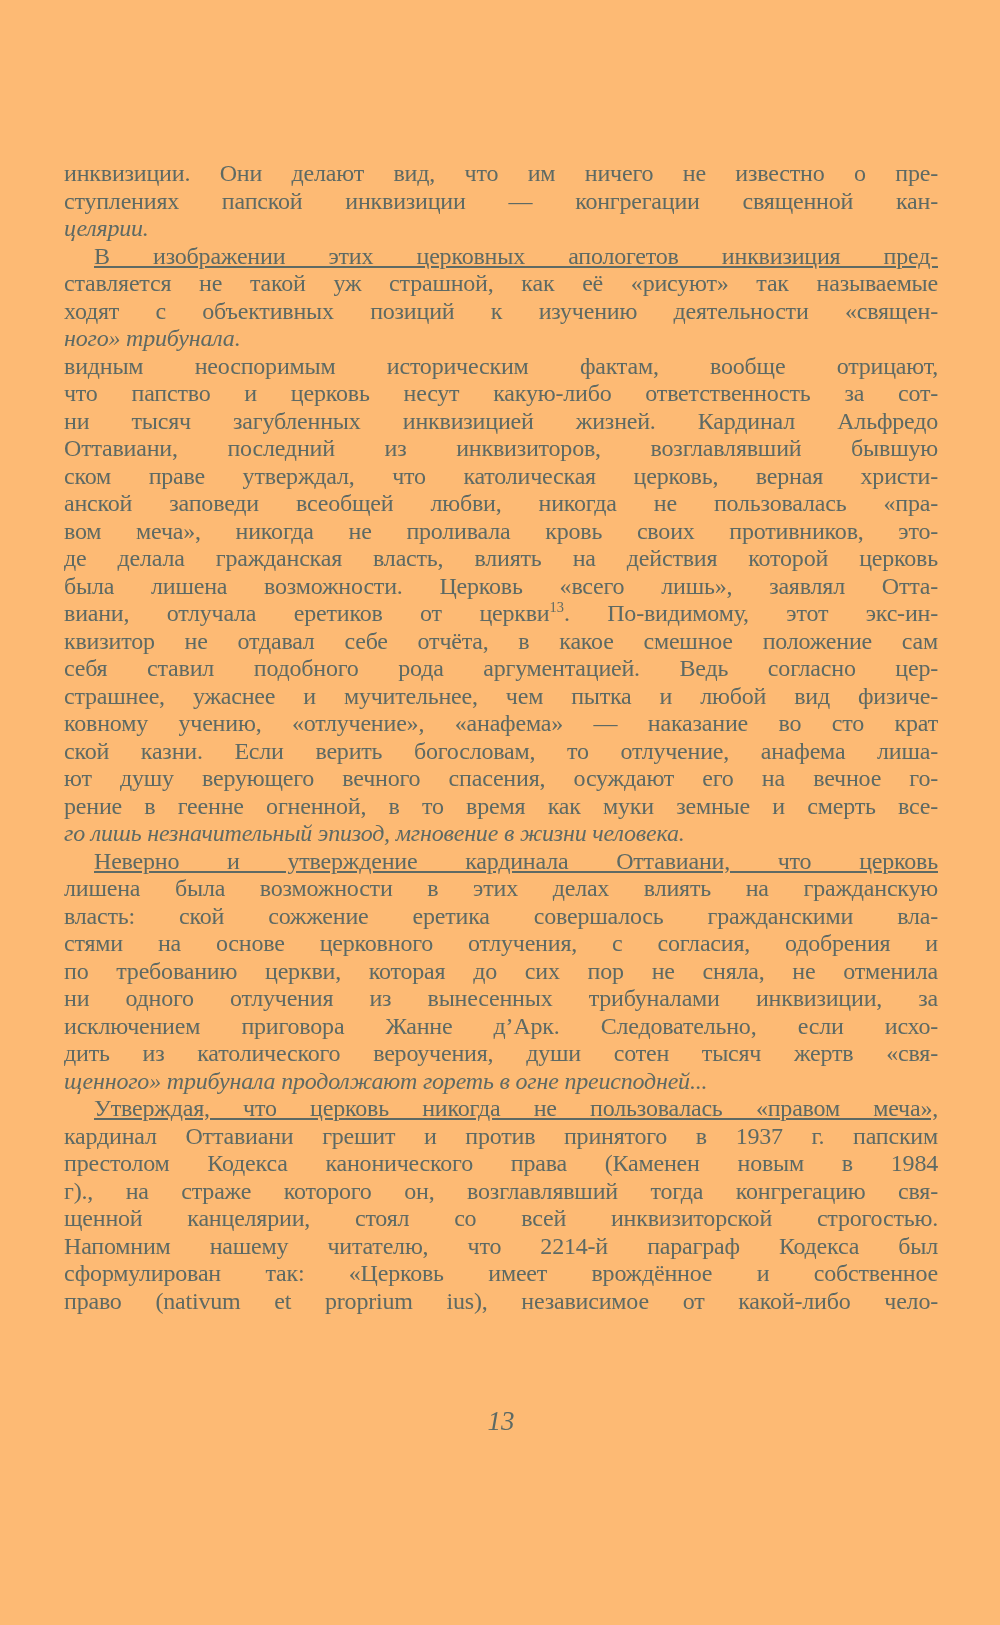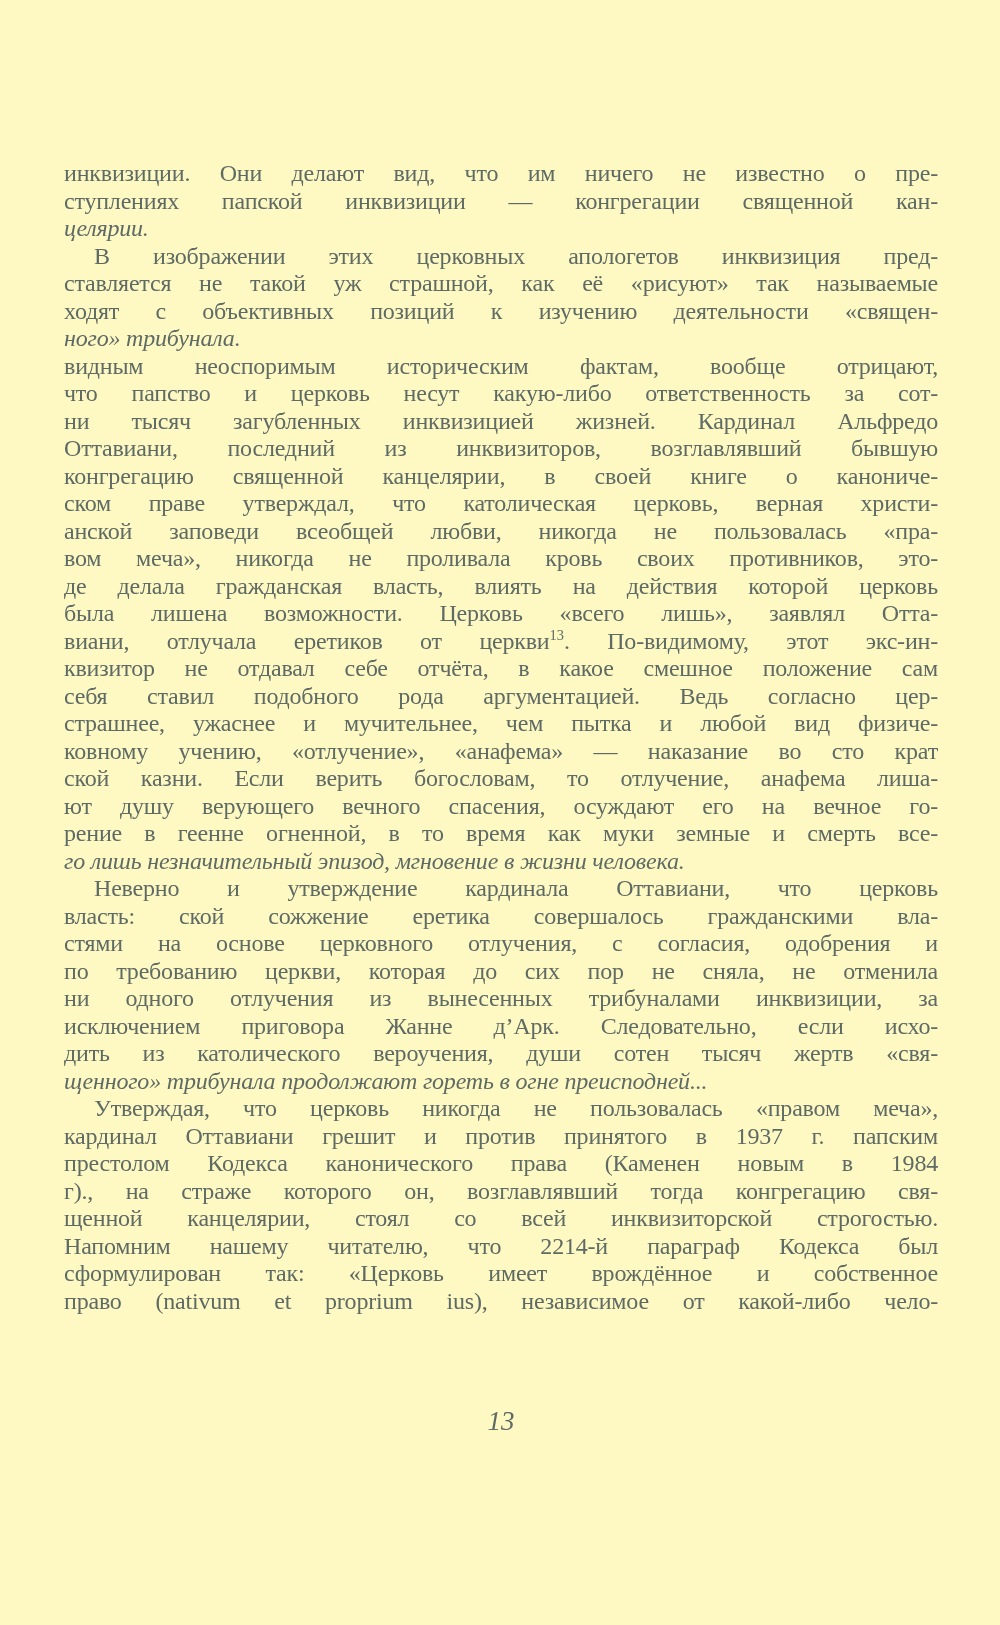--- a/index.html
+++ b/index.html
@@ -10,21 +10,21 @@
     width: 1000px;
     height: 1625px;
     position: relative;
     background: #ffffff;
     font-family: "Liberation Serif", serif;
     overflow: hidden;
   }
   .page {
     position: absolute;
     inset: 0;
-    background: #fef9c3;
+    background: #fdba74;
   }
   .text-block {
     position: absolute;
     left: 64px;
     top: 160px;
     width: 874px;
     color: var(--text-color, #616c66);
     font-size: 24px;
     line-height: 27.5px;
     letter-spacing: -0.2px;
@@ -34,20 +34,21 @@
     padding: 0;
   }
   .line {
     height: 27.5px;
     text-align: justify;
     text-align-last: justify;
     white-space: normal;
   }
   .line.indent {
     text-indent: 30px;
+    text-decoration: underline;
   }
   .line.para-end {
     text-align-last: left;
     font-style: italic;
   }
   sup {
     font-size: 0.6em;
     line-height: 0;
     vertical-align: super;
     letter-spacing: 0;
@@ -77,38 +78,38 @@
         <div class="line indent">В изображении этих церковных апологетов инквизиция пред-</div>
         <div class="line">ставляется не такой уж страшной, как её «рисуют» так называемые</div>
         <div class="line">ходят с объективных позиций к изучению деятельности «священ-</div>
         <div class="line para-end">ного» трибунала.</div>
       </div>
       <div class="paragraph">
         <div class="line">видным неоспоримым историческим фактам, вообще отрицают,</div>
         <div class="line">что папство и церковь несут какую-либо ответственность за сот-</div>
         <div class="line">ни тысяч загубленных инквизицией жизней. Кардинал Альфредо</div>
         <div class="line">Оттавиани, последний из инквизиторов, возглавлявший бывшую</div>
-        <div class="line">конгрегацию священной канцелярии, в своей книге о канониче-</div>
         <div class="line">ском праве утверждал, что католическая церковь, верная христи-</div>
         <div class="line">анской заповеди всеобщей любви, никогда не пользовалась «пра-</div>
         <div class="line">вом меча», никогда не проливала кровь своих противников, это-</div>
         <div class="line">де делала гражданская власть, влиять на действия которой церковь</div>
         <div class="line">была лишена возможности. Церковь «всего лишь», заявлял Отта-</div>
         <div class="line">виани, отлучала еретиков от церкви<sup>13</sup>. По-видимому, этот экс-ин-</div>
         <div class="line">квизитор не отдавал себе отчёта, в какое смешное положение сам</div>
         <div class="line">себя ставил подобного рода аргументацией. Ведь согласно цер-</div>
         <div class="line">страшнее, ужаснее и мучительнее, чем пытка и любой вид физиче-</div>
         <div class="line">ковному учению, «отлучение», «анафема» — наказание во сто крат</div>
         <div class="line">ской казни. Если верить богословам, то отлучение, анафема лиша-</div>
         <div class="line">ют душу верующего вечного спасения, осуждают его на вечное го-</div>
         <div class="line">рение в геенне огненной, в то время как муки земные и смерть все-</div>
         <div class="line para-end">го лишь незначительный эпизод, мгновение в жизни человека.</div>
       </div>
       <div class="paragraph">
         <div class="line indent">Неверно и утверждение кардинала Оттавиани, что церковь</div>
+        <div class="line">лишена была возможности в этих делах влиять на гражданскую</div>
         <div class="line">власть: ской сожжение еретика совершалось гражданскими вла-</div>
         <div class="line">стями на основе церковного отлучения, с согласия, одобрения и</div>
         <div class="line">по требованию церкви, которая до сих пор не сняла, не отменила</div>
         <div class="line">ни одного отлучения из вынесенных трибуналами инквизиции, за</div>
         <div class="line">исключением приговора Жанне д’Арк. Следовательно, если исхо-</div>
         <div class="line">дить из католического вероучения, души сотен тысяч жертв «свя-</div>
         <div class="line para-end">щенного» трибунала продолжают гореть в огне преисподней...</div>
       </div>
       <div class="paragraph">
         <div class="line indent">Утверждая, что церковь никогда не пользовалась «правом меча»,</div>

